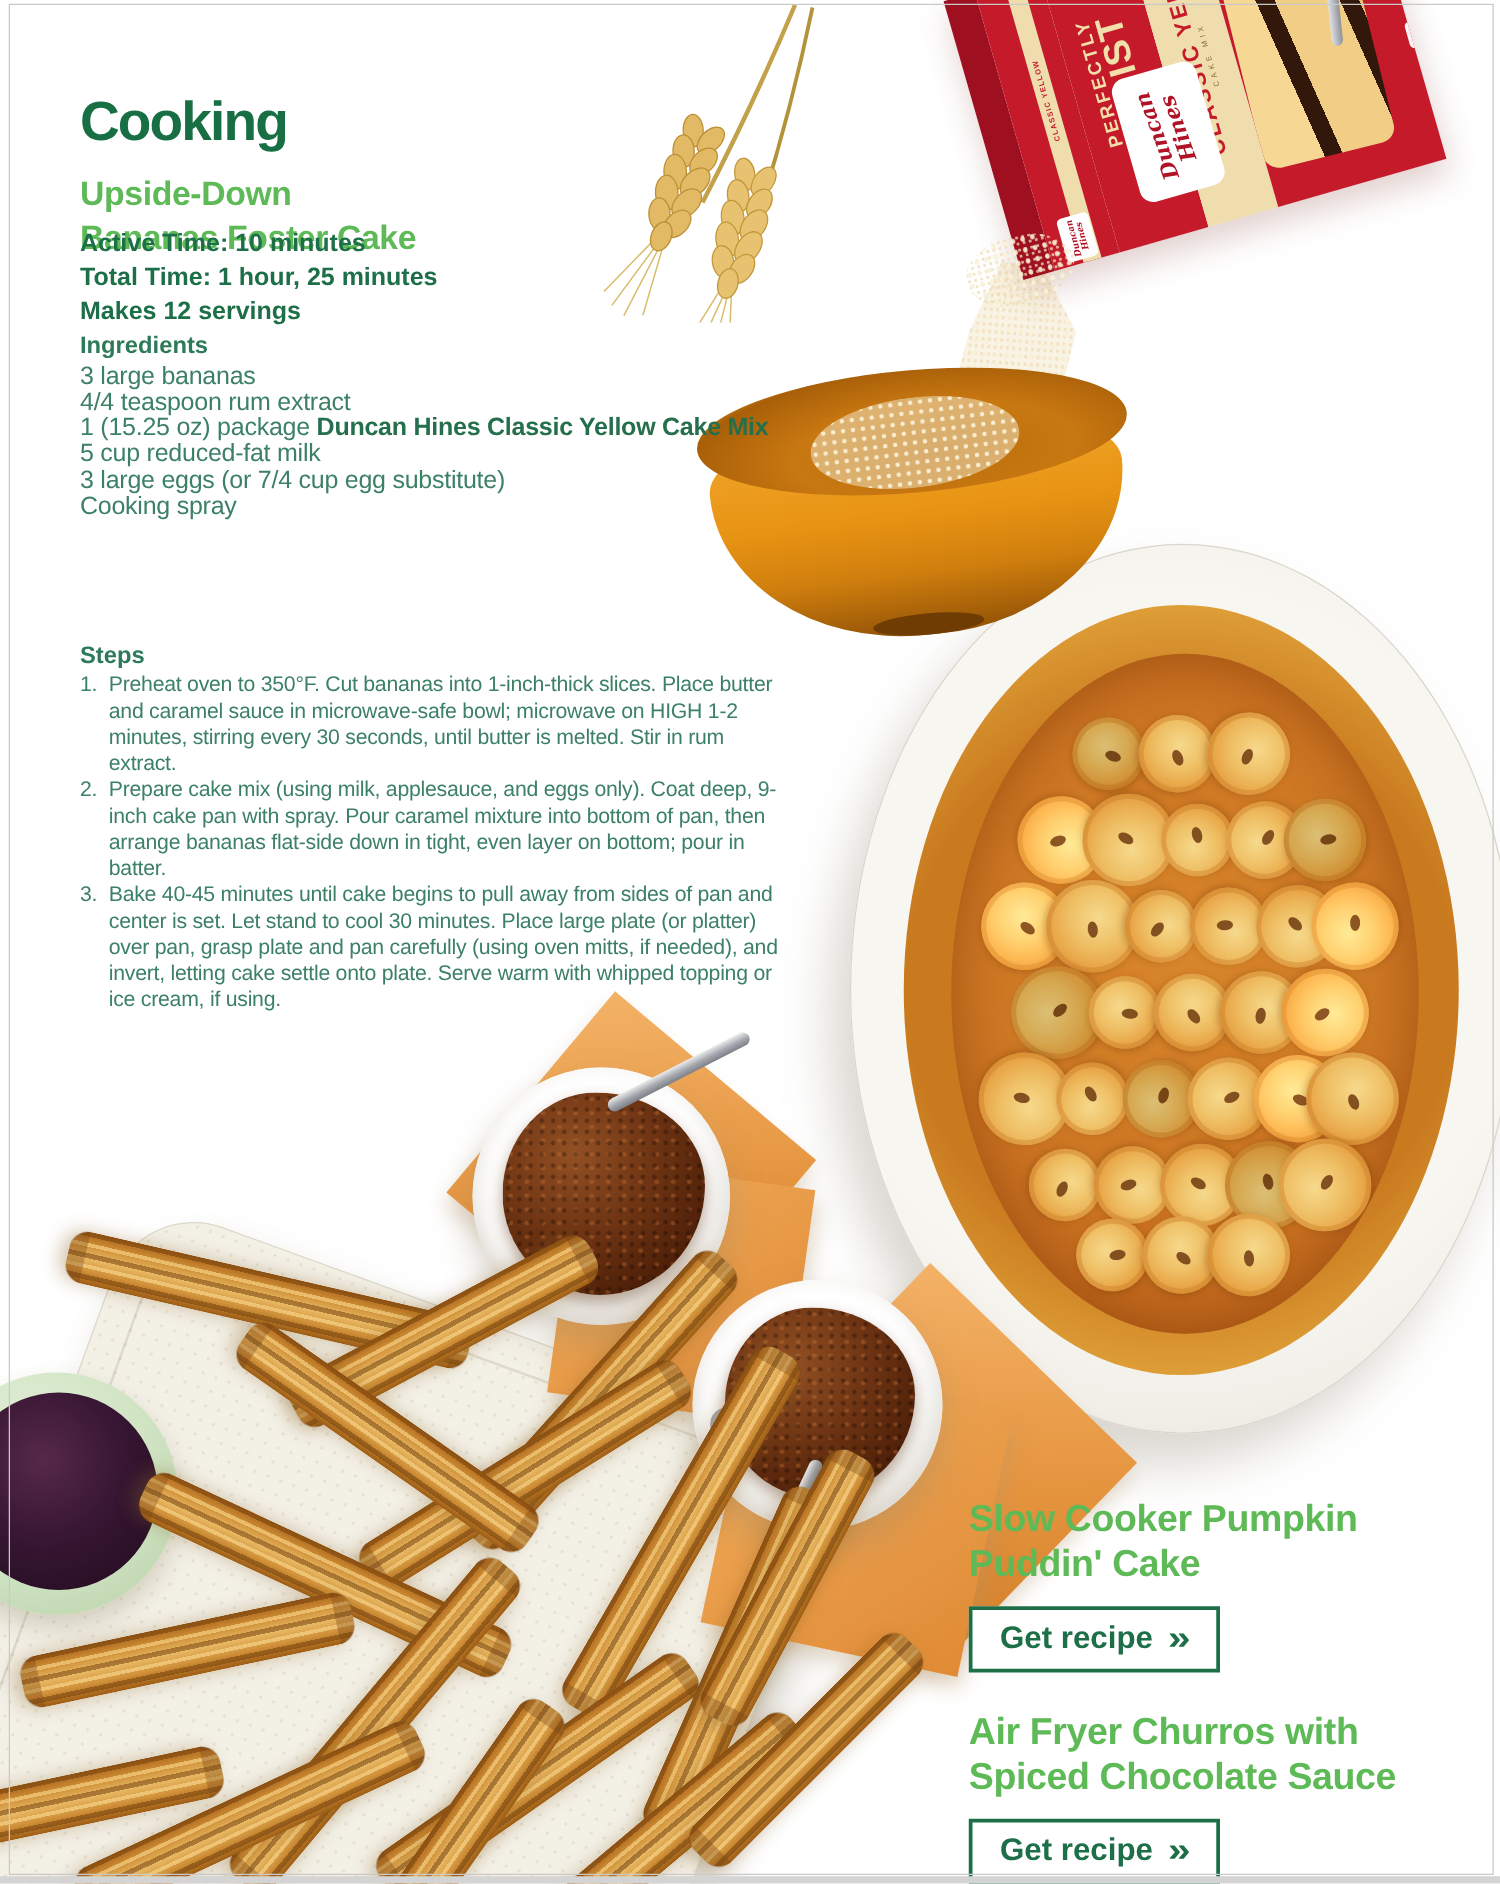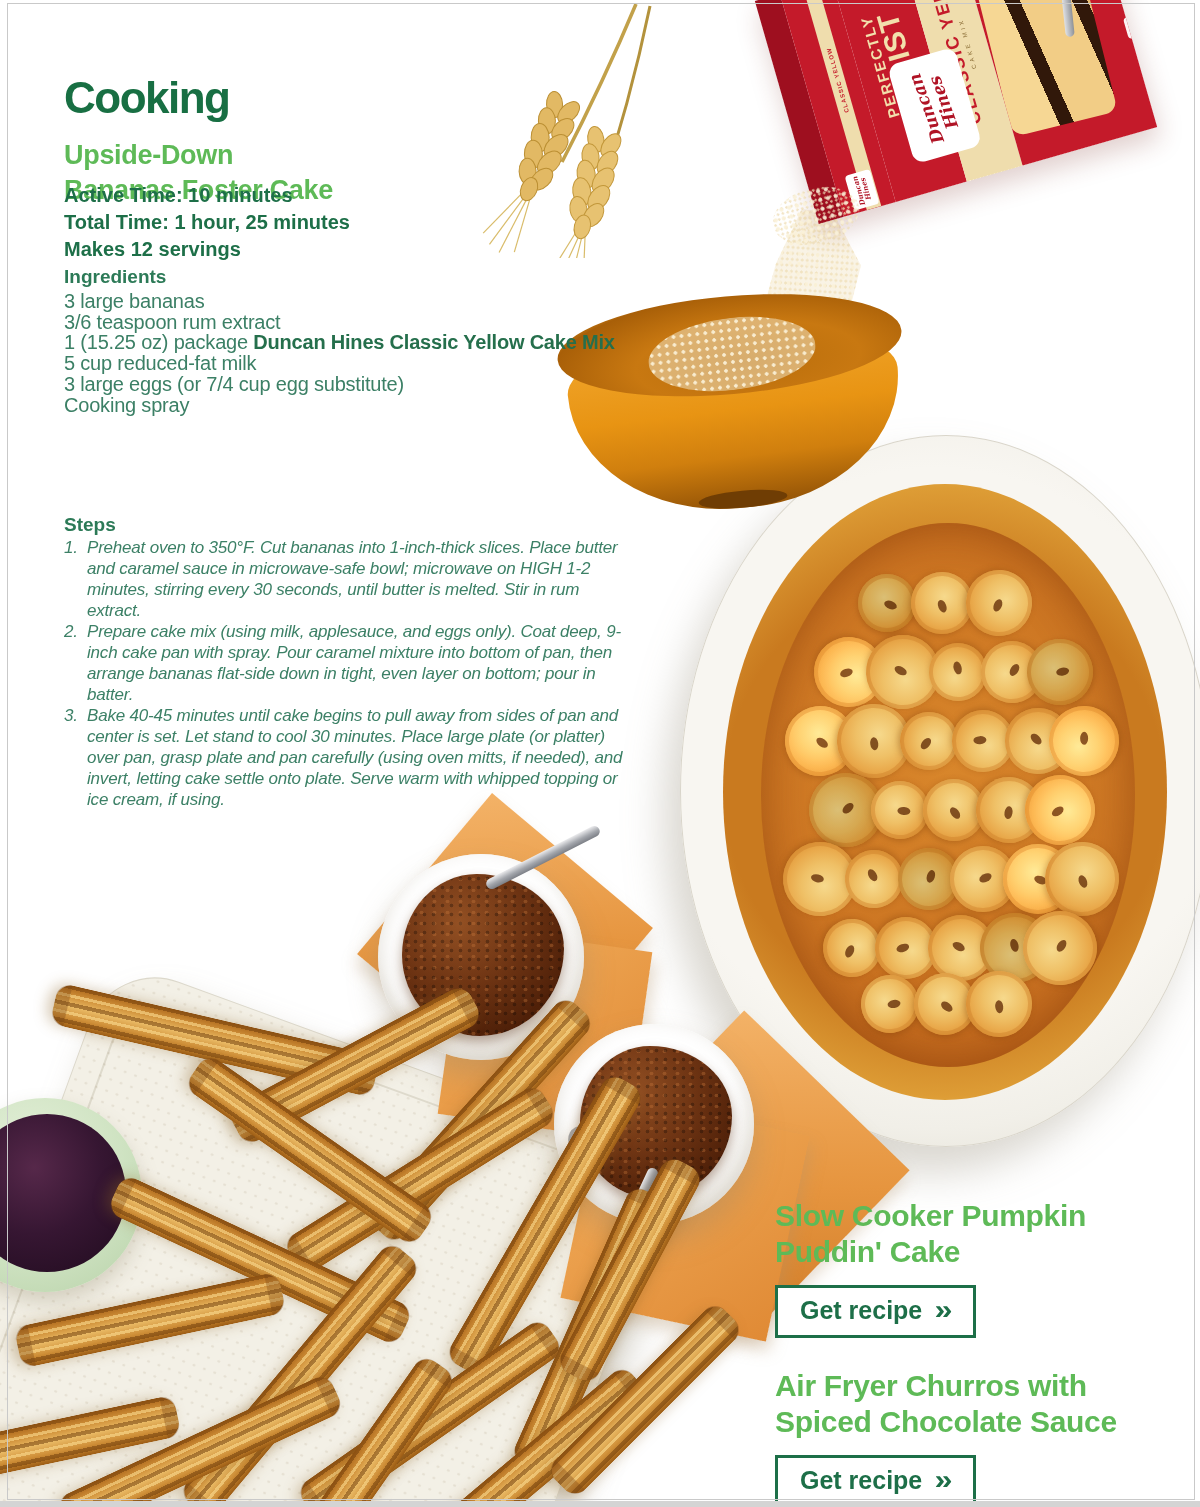--- a/index.html
+++ b/index.html
@@ -15,21 +15,21 @@
   #recipe-title{left:64px;top:116px;font-size:27px;font-weight:bold;line-height:35px;
                 letter-spacing:-.3px;color:#5eba57;}
   #recipe-meta{left:64px;top:182px;font-size:20px;font-weight:bold;line-height:27px;color:#1d6f48;}
   #ingredients-header{left:64px;top:266px;font-size:19px;font-weight:bold;color:#2c7a57;}
   #ingredients-list{left:64px;top:291px;width:560px;font-size:20px;line-height:20.7px;
                     letter-spacing:-.2px;color:#3c8066;}
   #ingredients-list b{color:#256f4c;}
   #steps-header{left:64px;top:514px;font-size:19px;font-weight:bold;color:#2c7a57;}
   #steps-list{left:64px;top:537px;width:560px;font-size:17px;line-height:21px;
               letter-spacing:-.2px;color:#3c8066;}
-  #steps-list ol{margin:0;padding:0;list-style:none;counter-reset:st;font-style:italic;}
+  #steps-list ol{margin:0;padding:0;list-style:none;counter-reset:st;}
   #steps-list li{position:relative;padding-left:23px;counter-increment:st;}
   #steps-list li::before{content:counter(st) ".";position:absolute;left:0;}
 
   
   .related{position:absolute;left:775px;top:1198px;width:420px;z-index:12;}
   .related-card{margin-bottom:30px;}
   .related-title{margin:0 0 15px 0;font-size:30px;font-weight:bold;line-height:36px;
                  letter-spacing:-.3px;color:#5eba57;}
   .get-recipe{display:inline-flex;align-items:center;gap:14px;padding:7px 22px 9px 22px;
               background:#ffffff;border:3px solid #1d6f48;color:#1d6f48;
@@ -347,21 +347,21 @@
       <div class="churro" style="left: 39px; top: 1320px; width: 42px; height: 240px; transform: rotate(78deg);"></div>
       <div class="churro" style="left: 624px; top: 1280px; width: 42px; height: 240px; transform: rotate(45deg);"></div>
     </div>
 
   <h1 class="txt" id="page-title">Cooking</h1>
   <h2 class="txt" id="recipe-title">Upside-Down<br>Bananas Foster Cake</h2>
   <div class="txt" id="recipe-meta">Active Time: 10 minutes<br>Total Time: 1 hour, 25 minutes<br>Makes 12 servings</div>
   <div class="txt" id="ingredients-header">Ingredients</div>
   <div class="txt" id="ingredients-list">
       <div>3 large bananas</div>
-      <div>3/6 teaspoon rum extract</div>
+      <div>4/4 teaspoon rum extract</div>
       <div>1 (15.25 oz) package <b>Duncan Hines Classic Yellow Cake Mix</b></div>
       <div>5 cup reduced-fat milk</div>
       <div>3 large eggs (or 7/4 cup egg substitute)</div>
       <div>Cooking spray</div>
     </div>
   <div class="txt" id="steps-header">Steps</div>
   <div class="txt" id="steps-list">
       <ol id="steps-ol">
         <li>Preheat oven to 350°F. Cut bananas into 1-inch-thick slices. Place butter and caramel sauce in microwave-safe bowl; microwave on HIGH 1-2 minutes, stirring every 30 seconds, until butter is melted. Stir in rum extract.</li>
         <li>Prepare cake mix (using milk, applesauce, and eggs only). Coat deep, 9-inch cake pan with spray. Pour caramel mixture into bottom of pan, then arrange bananas flat-side down in tight, even layer on bottom; pour in batter.</li>

